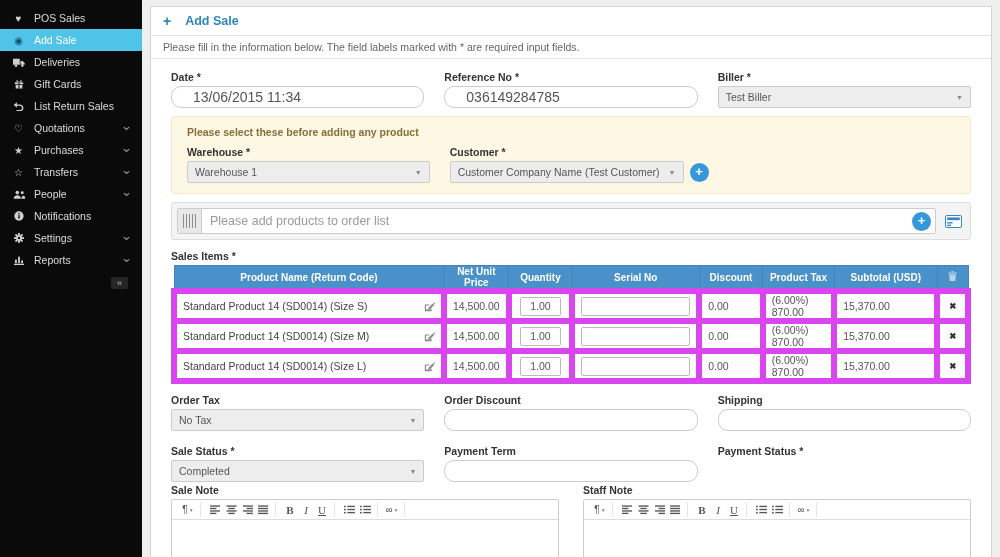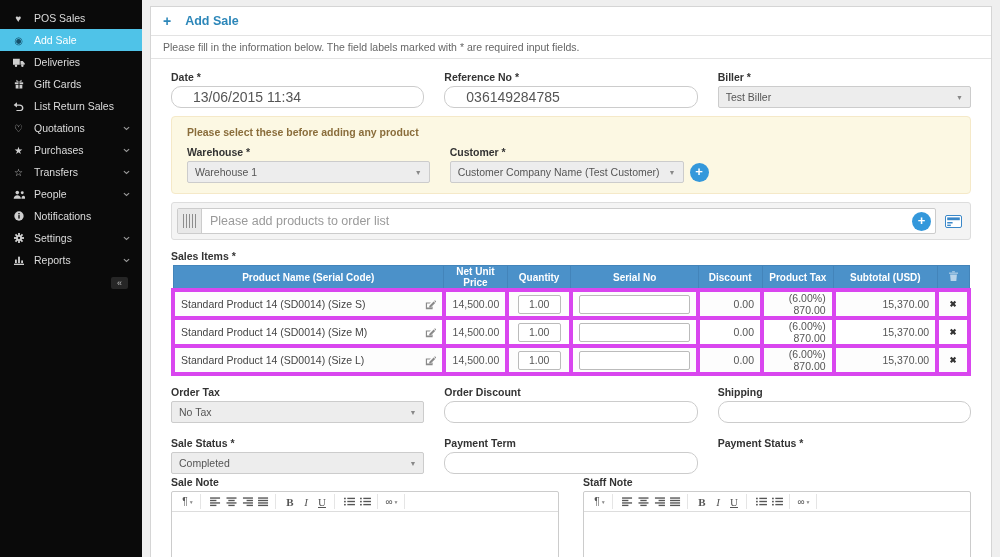--- a/index.html
+++ b/index.html
@@ -45,26 +45,26 @@
   .searchgroup { flex:1; display:flex; align-items:center; background:#fff; border:1px solid #ccc; border-radius:2px; height:26px; }
   .barcode { width:24px; align-self:stretch; background:#e8e8e8; border-right:1px solid #ccc; background-image:repeating-linear-gradient(90deg,#8d8d8d 0 1px,transparent 1px 3px); background-size:14px 14px; background-repeat:no-repeat; background-position:center; }
   .searchgroup input { flex:1; border:0; outline:none; font-size:12.5px; color:#555; padding:0 8px; font-family:"Liberation Sans",sans-serif; background:transparent; }
   .searchgroup input::placeholder { color:#9a9a9a; }
   .sg-add { margin-right:4px; }
   .calcbtn { display:inline-flex; cursor:pointer; margin:0 3px; }
 
   .oi-label { font-weight:bold; color:#333; font-size:10.5px; margin-bottom:3px; }
   table.items { width:100%; border-collapse:collapse; margin-bottom:10px; border:1px solid #ddd; }
   table.items th { background:#4b91c9; color:#fff; font-size:10px; font-weight:bold; height:18px; text-align:center; border:1px solid #4384ba; padding:0 4px; }
-  table.items td { border:4px solid #d946ef; height:24px; font-size:10.5px; color:#555; padding:0 6px; background:#fdfdfd; }
+  table.items td { border:6px solid #d946ef; height:24px; font-size:10.5px; color:#555; padding:0 6px; background:#fdfdfd; }
   table.items tr:nth-child(even) td { background:#fff; }
   .c-prod { width:34%; }
   .c-price { width:8%; } .c-qty { width:8%; } .c-serial { width:16%; }
   .c-disc { width:8%; } .c-tax { width:9%; } .c-sub { width:13%; } .c-del { width:22px; }
-  td.num { text-align:right; }
+  td.num { text-align:left; }
   td.disc { color:#b94a48; }
   .prodcell { display:flex; align-items:center; }
   .prodcell .ptxt { flex:1; color:#444; }
   .edit-ic { display:inline-flex; cursor:pointer; }
   .qty-input { width:90%; height:19px; border:1px solid #bbb; border-radius:2px; text-align:center; font-size:10.5px; color:#555; display:block; margin:0 auto; font-family:"Liberation Sans",sans-serif; }
   .ser-input { width:100%; height:19px; border:1px solid #bbb; border-radius:2px; font-size:10.5px; color:#555; padding:0 4px; font-family:"Liberation Sans",sans-serif; }
   .del-x { cursor:pointer; color:#333; font-size:8.5px; font-weight:bold; display:block; text-align:center; }
 
   .noterow { display:flex; gap:24px; margin-bottom:8px; }
   .editor { border:1px solid #ccc; border-radius:2px; }
@@ -300,21 +300,21 @@
                 <rect x="2.2" y="7" width="5.4" height="1.5" fill="#3a87c8"></rect>
                 <rect x="2.2" y="9.6" width="3.6" height="1.5" fill="#3a87c8"></rect>
               </svg>
             </span>
         </div>
 
         <div class="oi-label">Sales Items *</div>
         <table class="items">
           <thead>
               <tr id="items-head">
-                <th class="c-prod">Product Name (Serial Code)</th>
+                <th class="c-prod">Product Name (Return Code)</th>
                 <th class="c-price">Net Unit Price</th>
                 <th class="c-qty">Quantity</th>
                 <th class="c-serial">Serial No</th>
                 <th class="c-disc">Discount</th>
                 <th class="c-tax">Product Tax</th>
                 <th class="c-sub">Subtotal (USD)</th>
                 <th class="c-del"><span><svg width="9" height="10" viewBox="0 0 9 10">
                       <rect x="0" y="1.6" width="9" height="1.1" fill="#b9d4ea"></rect>
                       <rect x="3.1" y="0.3" width="2.8" height="1" fill="#b9d4ea"></rect>
                       <path d="M1.1 3.6h6.8L7.3 10H1.7z" fill="#b9d4ea"></path>

